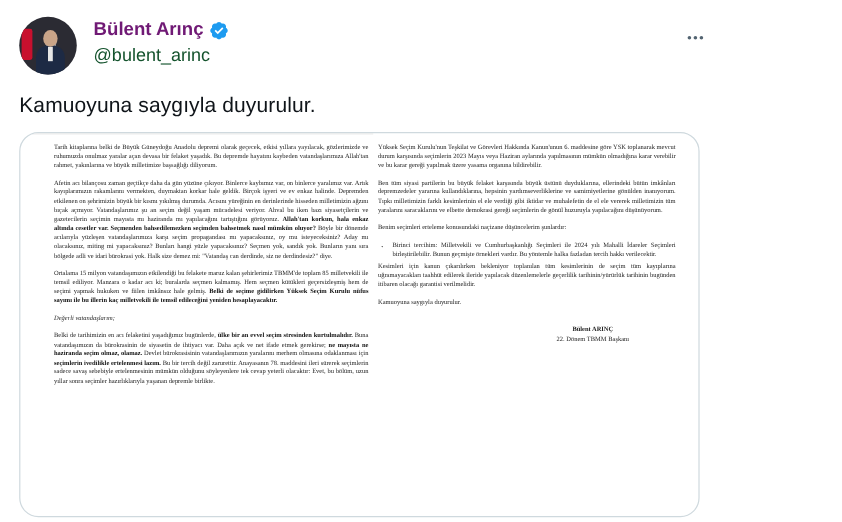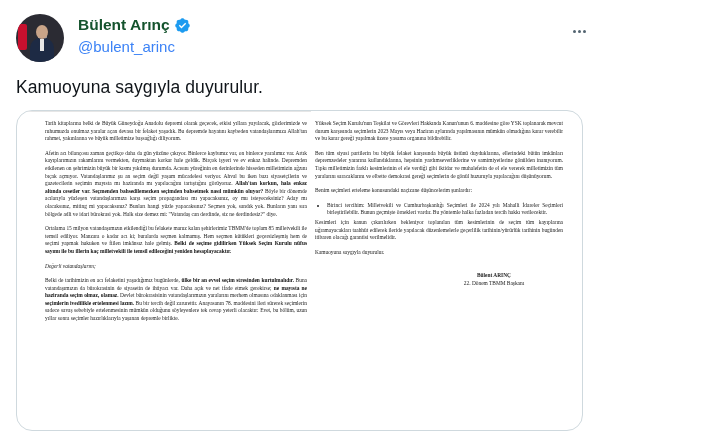--- a/index.html
+++ b/index.html
@@ -6,23 +6,23 @@
   body { width: 702px; height: 435px; overflow: hidden; position: relative; font-family: "Liberation Sans", sans-serif; color: #0f1419; }
 
   .header { position: absolute; left: 16px; top: 14px; width: 580px; height: 50px; }
   .avatar { position: absolute; left: 0; top: 0; width: 48px; height: 48px; border-radius: 50%; overflow: hidden; background: radial-gradient(circle at 55% 45%, #9a9aa0 0 12%, #2b2b33 13% 100%); }
   .avatar .flag { position: absolute; left: 2px; top: 10px; width: 9px; height: 26px; background: #c8102e; border-radius: 2px; }
   .avatar .suit { position: absolute; left: 14px; top: 24px; width: 24px; height: 26px; background: #1d2a44; border-radius: 10px 10px 0 0; }
   .avatar .head { position: absolute; left: 20px; top: 11px; width: 12px; height: 14px; background: #c9a488; border-radius: 50%; }
   .avatar .shirt { position: absolute; left: 24px; top: 25px; width: 4px; height: 12px; background: #e6e6e6; }
 
   .name-row { position: absolute; left: 62px; top: 2px; display: flex; align-items: center; }
-  .display-name { font-weight: 700; font-size: 15.5px; color: #14532d; }
+  .display-name { font-weight: 700; font-size: 15.5px; color: #701a75; }
   .verified { margin-left: 4px; width: 17px; height: 17px; }
-  .handle { position: absolute; left: 62px; top: 24px; font-size: 15px; color: #3b82f6; }
+  .handle { position: absolute; left: 62px; top: 24px; font-size: 15px; color: #14532d; }
 
   .more { position: absolute; left: 551px; top: 11px; width: 24px; height: 12px; display: flex; align-items: center; justify-content: center; gap: 2px; cursor: pointer; }
   .more span { width: 3px; height: 3px; border-radius: 50%; background: #536471; display: block; }
 
   .tweet-text { position: absolute; left: 16px; top: 77px; font-size: 17.5px; color: #0f1419; letter-spacing: 0.1px; }
 
   .media { position: absolute; left: 16px; top: 110px; width: 565px; height: 319px; border: 1px solid #cfd9de; border-radius: 16px; overflow: hidden; background: #fff; }
   .page { position: absolute; top: 0; font-family: "Liberation Serif", serif; font-size: 5.4px; line-height: 7.6px; color: #222; text-align: justify; }
   .page.left { left: 28px; width: 262px; top: 9px; }
   .page.right { left: 298px; width: 248px; top: 9px; }

